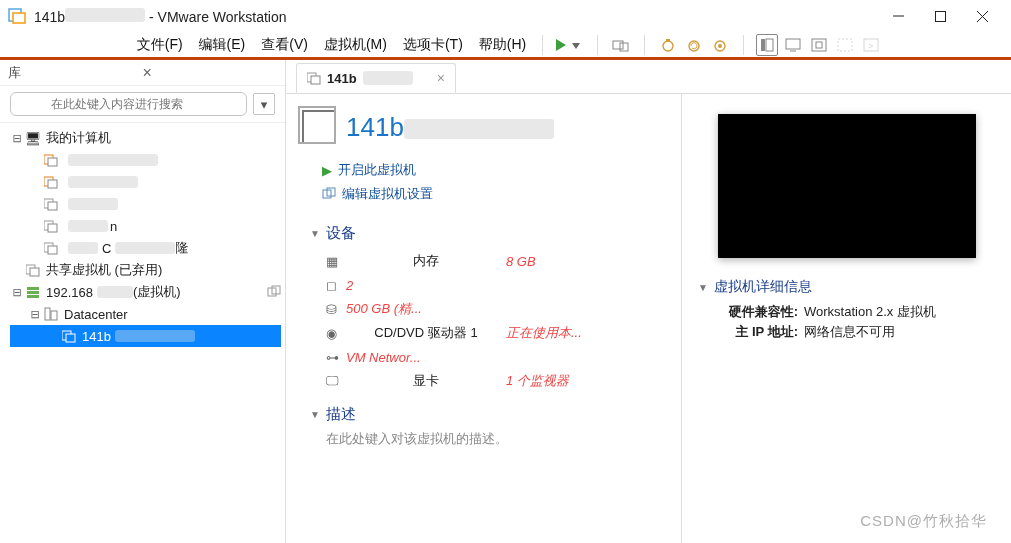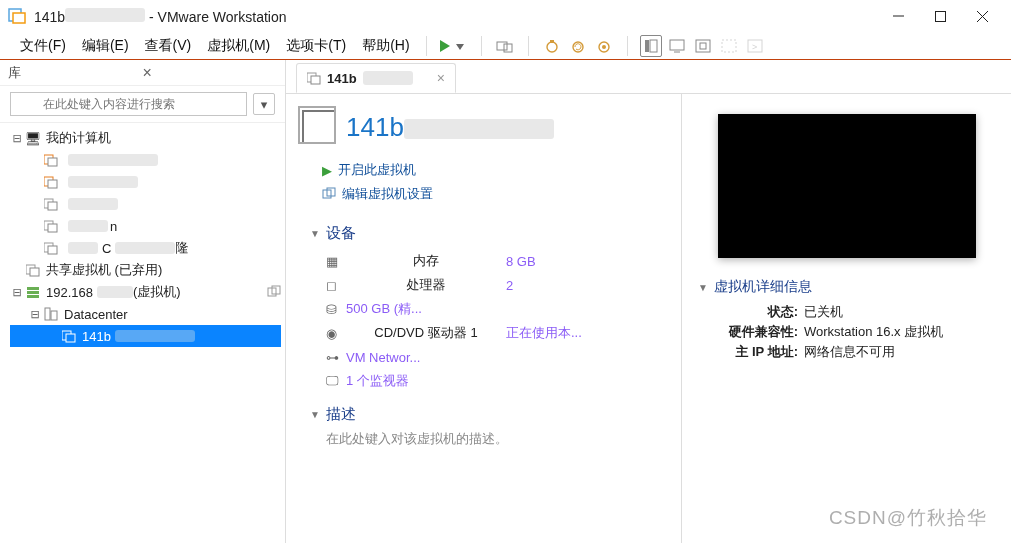--- a/index.html
+++ b/index.html
@@ -6,34 +6,34 @@
 body { width: 1011px; height: 543px; background: #fff; font-size: 13px; color: #222; overflow: hidden; position: relative; }
 
 
 .titlebar { height: 32px; display: flex; align-items: center; padding: 4px 8px; }
 .titlebar .app-icon { width: 18px; height: 18px; margin-right: 8px; }
 .titlebar .title { flex: 1; font-size: 14px; color: #222; }
 .titlebar .sysbtn { width: 42px; height: 30px; display: flex; align-items: center; justify-content: center; color: #333; }
 .obscure { display:inline-block; background:#e8e8e8; border-radius:3px; height:14px; }
 
 
-.menubar { height: 28px; display: flex; align-items: center; padding: 0 12px; border-bottom: 1px solid #c2410c;}
+.menubar { height: 28px; display: flex; align-items: center; padding: 0 12px; border-bottom: 3px solid #c2410c; justify-content: center;}
 .menubar .menuitem { padding: 3px 8px; font-size: 14px; color: #111; }
 .menubar .sep { width: 1px; height: 20px; background:#dcdcdc; margin: 0 8px; }
 .toolbar-icons { display: flex; align-items: center; gap: 4px; }
 .toolbar-icons .btn { width: 22px; height: 22px; display: flex; align-items: center; justify-content: center; color:#888; }
 .toolbar-icons .btn.pair { width: 34px; }
 
 
 .body { display: flex; height: calc(543px - 32px - 28px); }
 .sidebar { width: 286px; border-right: 1px solid #ddd; display: flex; flex-direction: column; }
 .lib-header { height: 26px; display: flex; align-items: center; padding: 0 8px; font-size: 13px; color: #444; border-bottom: 1px solid #eee; }
 .lib-header span { flex: 1; }
 .searchwrap { padding: 6px 10px; display:flex; align-items:center; gap:6px;}
-.searchbox { flex:1; height: 24px; border: 1px solid #c5c5c5; border-radius: 0; padding: 0 6px 0 32px; font-size: 12px; color: #555; position:relative;}
+.searchbox { flex:1; height: 24px; border: 1px solid #c5c5c5; border-radius: 6px; padding: 0 6px 0 40px; font-size: 12px; color: #555; position:relative;}
 .searchicon { position:absolute; left:16px; color:#777; font-size:13px; }
 .dropdown-btn { width:22px; height:22px; border:1px solid #c5c5c5; display:flex; align-items:center; justify-content:center; color:#555; border-radius:2px;}
 
 .tree { flex: 1; overflow-y: auto; padding: 4px 4px 4px 10px; border-top:1px solid #eee;}
 .tree-row { display:flex; align-items:center; height:22px; font-size:13px; white-space:nowrap;}
 .tree-row .toggle { width:14px; text-align:center; color:#666; font-size:11px;}
 .tree-row .icon { width:18px; display:flex; justify-content:center; margin-right:4px;}
 .tree-row.selected { background:#0a84ff; color:#fff;}
 .indent-1{padding-left:18px;} .indent-2{padding-left:36px;}
 .blur-long{ background:#e8e8e8; border-radius:3px; height:12px; margin-left:4px;}
@@ -56,31 +56,31 @@
 .actions { padding: 6px 0 6px 20px;}
 .actions .act { display:flex; align-items:center; gap:6px; padding:3px 0; font-size:13px; color:#0f4e99;}
 .actions .act .play{ color:#3b9f3b; font-size:13px;}
 
 .section-h { color:#1a3e8a; font-size:15px; padding: 12px 0 6px 8px; display:flex; align-items:center; gap:6px;}
 .section-h .tri{ color:#777; font-size:10px;}
 .devgrid { padding-left: 24px;}
 .devrow { display:flex; align-items:center; height:24px; font-size:13px;}
 .devrow .ico{ width:20px; color:#666; font-size:13px;}
 .devrow .lbl{ width:160px;text-align:center;}
-.devrow .val{ color:#8b5cf6;}
+.devrow .val{ color:#ef4444;font-style:italic;}
 .desc-ph { padding-left:24px; color:#888; font-size:13px;}
 
 .content-right { width:330px; border-left:1px solid #ddd; padding:12px 16px; display:flex; flex-direction:column; align-items:center;}
 .thumb { width:258px; height:144px; background:#000; box-shadow:0 2px 8px rgba(0,0,0,.3); margin-bottom:20px; margin-top:8px;}
 .detail-h { align-self:flex-start; color:#1a3e8a; font-size:14px; display:flex; align-items:center; gap:6px; margin-bottom:6px;}
 .detail-h .tri{ color:#777; font-size:10px;}
 .details { align-self:flex-start; font-size:13px; width:100%;}
 .details-row{display:flex; padding:1px 0;}
 .details-row .k{ width:100px; text-align:right; font-weight:bold; margin-right:6px;}
-.watermark { position:absolute; right:24px; bottom:12px; color:rgba(120,120,120,.6); font-size:19px; letter-spacing:1px;}
+.watermark { position:absolute; right:24px; bottom:12px; color:rgba(120,120,120,.6); font-size:15px; letter-spacing:1px;}
 
 svg{display:block;}
 </style>
 </head>
 <body>
 
 <div class="titlebar">
   <span class="app-icon">
     <svg viewBox="0 0 18 18" width="18" height="18">
         <rect x="1" y="2" width="12" height="12" fill="none" stroke="#5aa7e0" stroke-width="1.5"></rect>
@@ -353,62 +353,58 @@
             <span>设备</span>
           </div>
         <div class="devgrid">
           <div class="devrow">
               <span class="ico">▦</span>
               <span class="lbl">内存</span>
               <span class="val">8 GB</span>
             </div>
           <div class="devrow">
               <span class="ico">◻</span>
-              <span class="lbl">处理器</span>
               <span class="val">2</span>
             </div>
           <div class="devrow">
               <span class="ico">⛁</span>
               <span class="val">500 GB (精...</span>
             </div>
           <div class="devrow">
               <span class="ico">◉</span>
               <span class="lbl">CD/DVD 驱动器 1</span>
               <span class="val">正在使用本...</span>
             </div>
           <div class="devrow">
               <span class="ico">⊶</span>
               <span class="val">VM Networ...</span>
             </div>
           <div class="devrow">
               <span class="ico">🖵</span>
+              <span class="lbl">显卡</span>
               <span class="val">1 个监视器</span>
             </div>
         </div>
         <div class="section-h">
             <span class="tri">▼</span>
             <span>描述</span>
           </div>
         <div class="desc-ph">在此处键入对该虚拟机的描述。</div>
       </div>
 
       <div class="content-right">
         <div class="thumb"></div>
         <div class="detail-h">
             <span class="tri">▼</span>
             <span>虚拟机详细信息</span>
           </div>
         <div class="details">
           <div class="details-row">
-              <div class="k">状态:</div>
-              <div>已关机</div>
-            </div>
-          <div class="details-row">
               <div class="k">硬件兼容性:</div>
-              <div>Workstation 16.x 虚拟机</div>
+              <div>Workstation 2.x 虚拟机</div>
             </div>
           <div class="details-row">
               <div class="k">主 IP 地址:</div>
               <div>网络信息不可用</div>
             </div>
         </div>
       </div>
     </div>
   </div>
 </div>

